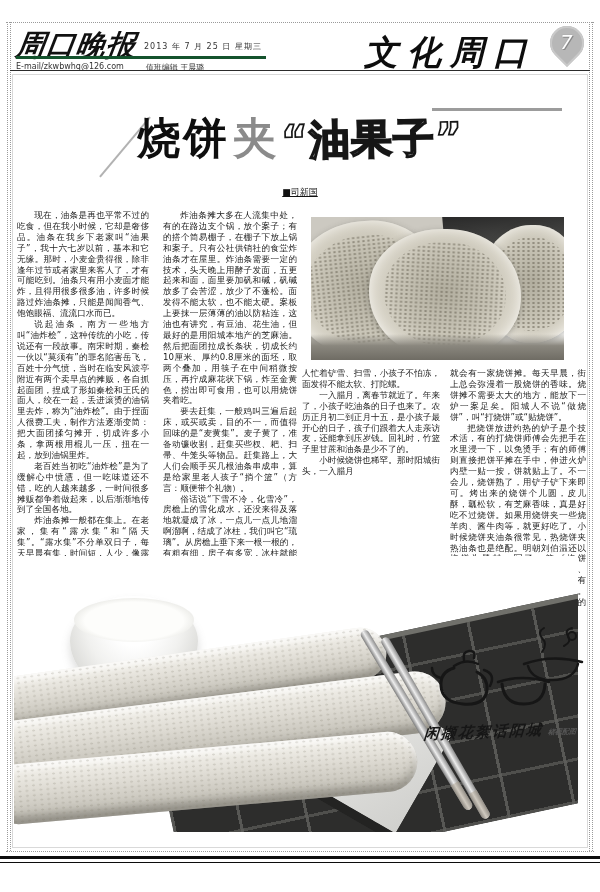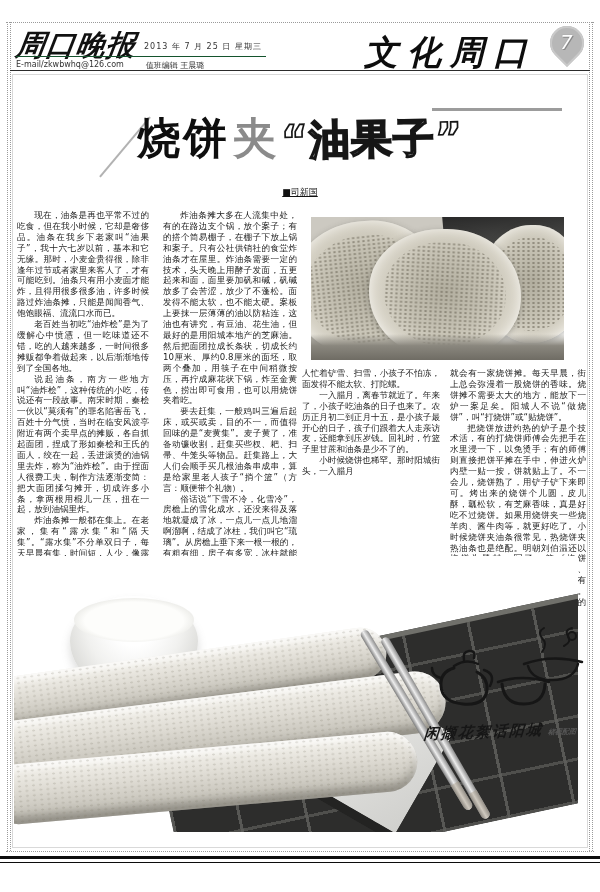--- a/index.html
+++ b/index.html
@@ -7,21 +7,21 @@
         font-family:"DejaVu Sans",sans-serif;color:#222;}
   
   .dot-h,.dot-v{position:absolute;}
   .dot-h{border-top:1px dotted #9a9a9a;height:0;}
   .dot-v{border-left:1px dotted #9a9a9a;width:0;}
   
   .masthead{position:absolute;left:16px;top:26px;white-space:nowrap;}
   .paper-name{font-family:"DejaVu Serif",serif;font-weight:bold;font-style:italic;
               font-size:29px;letter-spacing:1px;color:#111;transform:skewX(-8deg);display:inline-block;}
   .date-line{font-size:8px;color:#333;margin-left:8px;vertical-align:6px;letter-spacing:1px;}
-  .mast-sub{position:absolute;left:16px;top:56px;width:250px;border-top:1px solid #14532d;
+  .mast-sub{position:absolute;left:16px;top:56px;width:250px;border-top:3px solid #14532d;
             padding-top:3px;font-size:8px;color:#333;display:flex;gap:22px;white-space:nowrap;}
   .section-title{position:absolute;right:64px;top:30px;font-family:"DejaVu Serif",serif;
                  font-weight:bold;font-size:34px;letter-spacing:9px;color:#0d0d0d;font-style:italic;}
   .page-badge{position:absolute;right:16px;top:26px;width:34px;height:34px;background:#b7b7b7;
               border-radius:50% 50% 50% 0;transform:rotate(-45deg);box-shadow:inset 0 0 0 2px #c9c9c9;}
   .page-badge span{position:absolute;left:0;top:4px;width:100%;text-align:center;transform:rotate(45deg);
                    font-size:20px;font-style:italic;color:#fdfdfd;text-shadow:0 0 1px #777,1px 1px 0 #8a8a8a;}
   .header-rule{position:absolute;left:10px;right:10px;top:70px;border-top:1px solid #2b2b2b;}
   .content-frame{position:absolute;left:12px;top:74px;width:574px;height:772px;border:1px solid #d9d9d9;}
   
@@ -125,22 +125,22 @@
   <div class="slash"></div>
   <div class="titlebar-right"></div>
   <div class="title">
     <span class="t-black">烧饼</span><span class="t-gray">夹</span><span class="t-outline">“油果子”</span>
   </div>
   <div class="byline">■司新国</div>
 
   <div class="col" id="col1">
     <div>
         <p>现在，油条是再也平常不过的吃食，但在我小时候，它却是奢侈品。油条在我乡下老家叫“油果子”，我十六七岁以前，基本和它无缘。那时，小麦金贵得很，除非逢年过节或者家里来客人了，才有可能吃到。油条只有用小麦面才能炸，且得用很多很多油，许多时候路过炸油条摊，只能是闻闻香气、饱饱眼福、流流口水而已。</p>
+        <p>说起油条，南方一些地方叫“油炸桧”，这种传统的小吃，传说还有一段故事。南宋时期，秦桧一伙以“莫须有”的罪名陷害岳飞，百姓十分气愤，当时在临安风波亭附近有两个卖早点的摊贩，各自抓起面团，捏成了形如秦桧和王氏的面人，绞在一起，丢进滚烫的油锅里去炸，称为“油炸桧”。由于捏面人很费工夫，制作方法逐渐变简：把大面团揉匀摊开，切成许多小条，拿两根用棍儿一压，扭在一起，放到油锅里炸。</p>
         <p>老百姓当初吃“油炸桧”是为了缓解心中愤懑，但一吃味道还不错，吃的人越来越多，一时间很多摊贩都争着做起来，以后渐渐地传到了全国各地。</p>
-        <p>说起油条，南方一些地方叫“油炸桧”，这种传统的小吃，传说还有一段故事。南宋时期，秦桧一伙以“莫须有”的罪名陷害岳飞，百姓十分气愤，当时在临安风波亭附近有两个卖早点的摊贩，各自抓起面团，捏成了形如秦桧和王氏的面人，绞在一起，丢进滚烫的油锅里去炸，称为“油炸桧”。由于捏面人很费工夫，制作方法逐渐变简：把大面团揉匀摊开，切成许多小条，拿两根用棍儿一压，扭在一起，放到油锅里炸。</p>
         <p>炸油条摊一般都在集上。在老家，集有“露水集”和“隔天集”。“露水集”不分单双日子，每天早晨有集，时间短，人少，像露水一样日出即散；“隔天集”就热闹多了，持续时间也长，一般来说从天亮开始直到傍晚才散。</p>
       </div>
   </div>
   <div class="col" id="col2">
     <div>
         <p>炸油条摊大多在人流集中处，有的在路边支个锅，放个案子；有的搭个简易棚子，在棚子下放上锅和案子。只有公社供销社的食堂炸油条才在屋里。炸油条需要一定的技术，头天晚上用酵子发面，五更起来和面，面里要加矾和碱，矾碱放多了会苦涩，放少了不蓬松。面发得不能太软，也不能太硬。案板上要抹一层薄薄的油以防粘连，这油也有讲究，有豆油、花生油，但最好的是用阳城本地产的芝麻油。然后把面团拉成长条状，切成长约10厘米、厚约0.8厘米的面坯，取两个叠加，用筷子在中间稍微按压，再拧成麻花状下锅，炸至金黄色，捞出即可食用，也可以用烧饼夹着吃。</p>
         <p>要去赶集，一般鸡叫三遍后起床，或买或卖，目的不一，而值得回味的是“麦黄集”。麦子黄了，准备动镰收割，赶集买些杈、耙、扫帚、牛笼头等物品。赶集路上，大人们会顺手买几根油条串成串，算是给家里老人孩子“捎个篮”（方言：顺便带个礼物）。</p>
         <p>俗话说“下雪不冷，化雪冷”，房檐上的雪化成水，还没来得及落地就凝成了冰，一点儿一点儿地溜啊溜啊，结成了冰柱，我们叫它“琉璃”。从房檐上垂下来一根一根的，有粗有细，房子有多宽，冰柱就能有多长。孩子们砸下来拿着玩，还会啃一啃，小手冰得通红，嘴里唱着：“吃雪变聋，吃‘琉璃’变土聋，土地爷只打你……”大</p>
       </div>
   </div>

